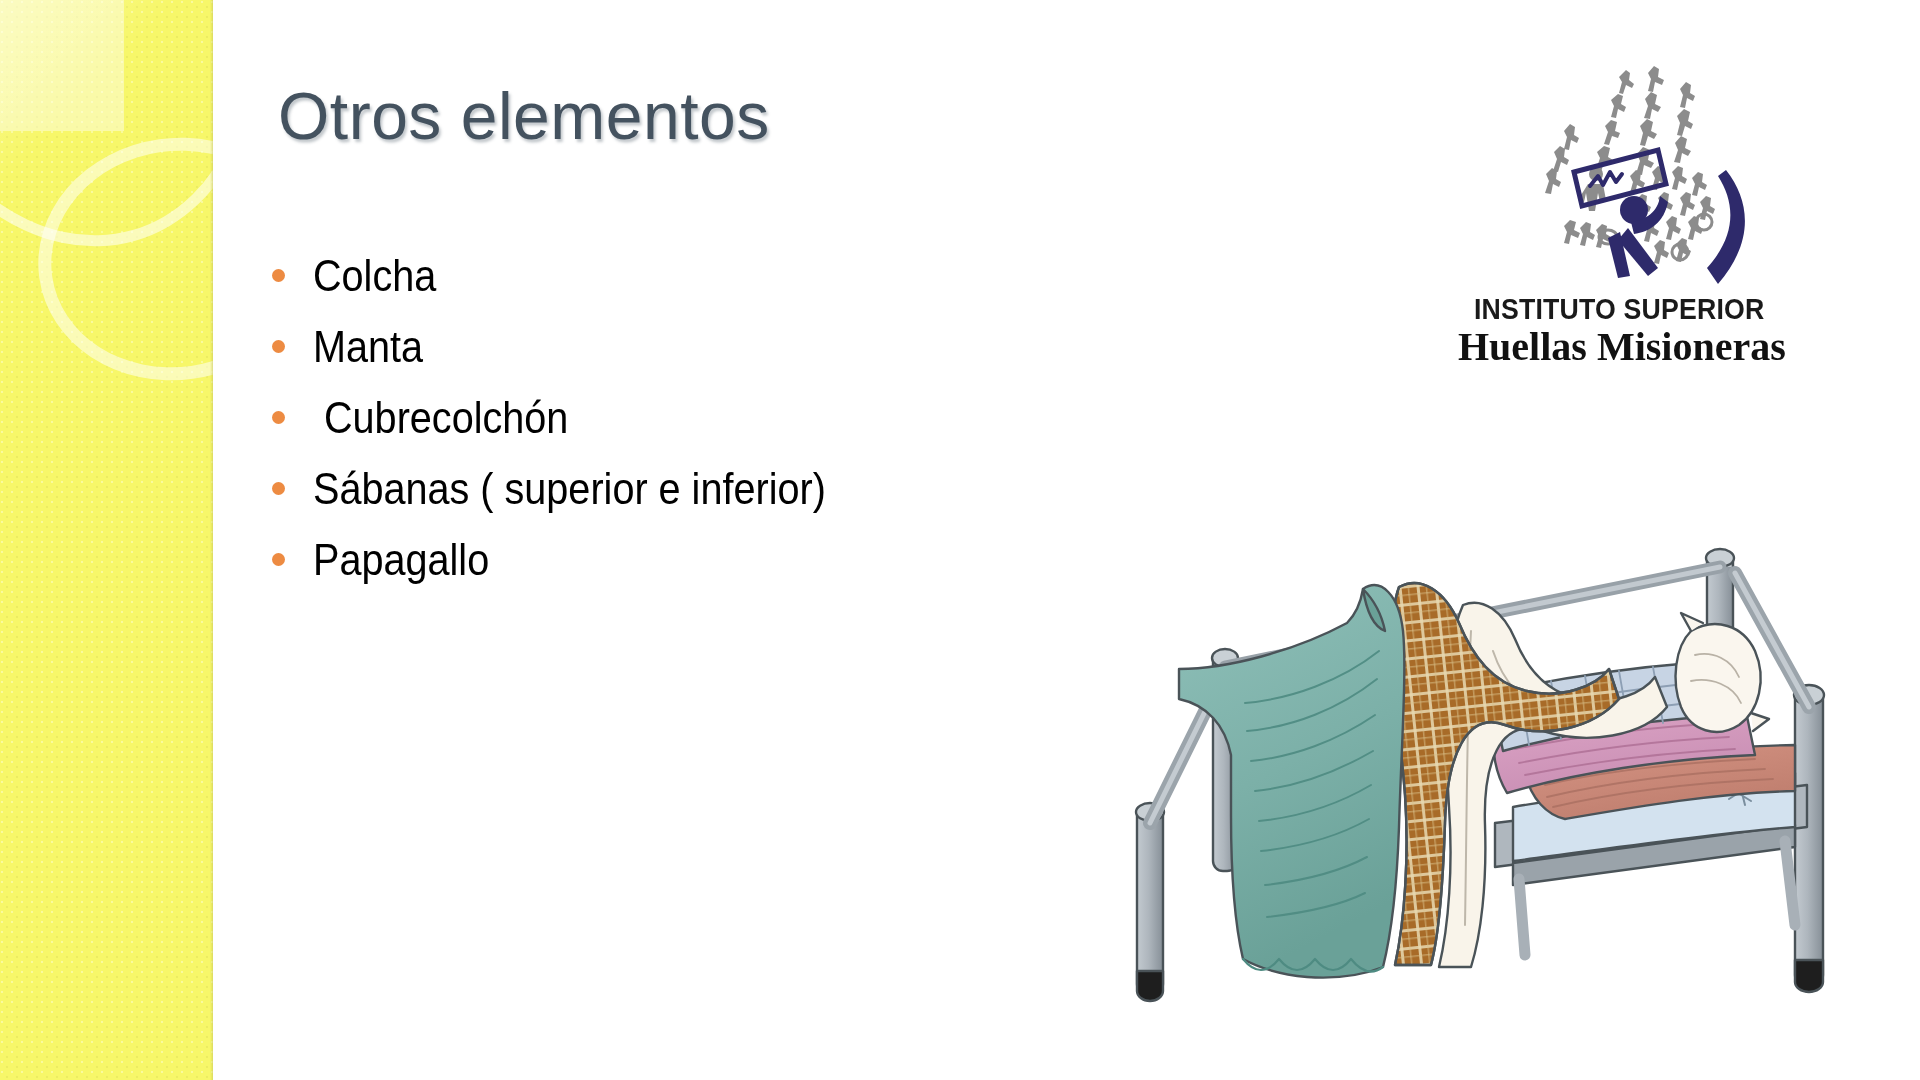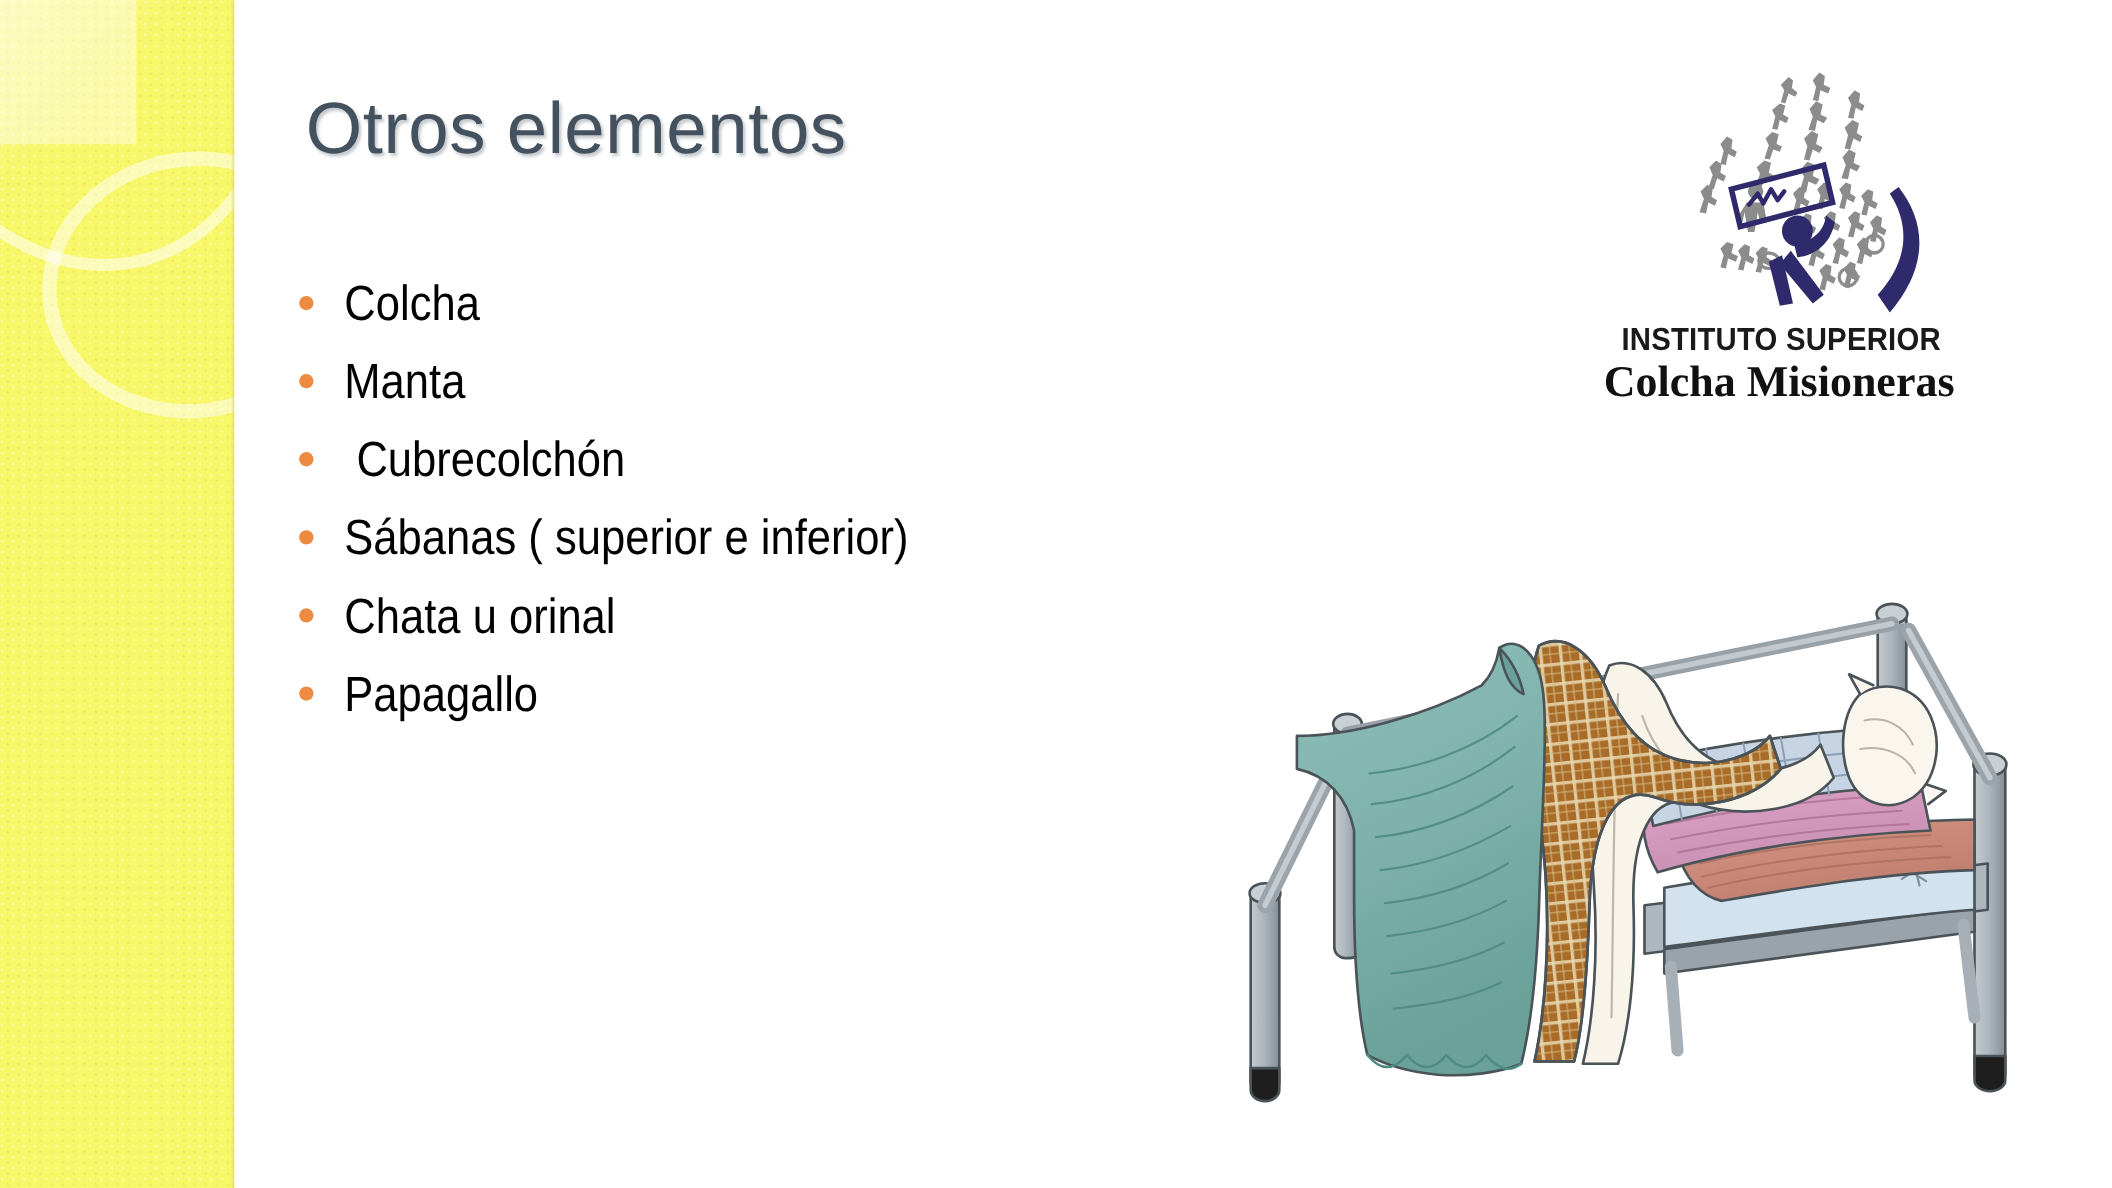--- a/index.html
+++ b/index.html
@@ -212,24 +212,20 @@
       <span class="bullet-dot"></span>
       <span class="bullet-text">Manta</span>
     </div>
     <div class="bullet-row">
       <span class="bullet-dot"></span>
       <span class="bullet-text"> Cubrecolchón</span>
     </div>
     <div class="bullet-row">
       <span class="bullet-dot"></span>
       <span class="bullet-text">Sábanas ( superior e inferior)</span>
-    </div>
-    <div class="bullet-row">
-      <span class="bullet-dot"></span>
-      <span class="bullet-text">Chata u orinal</span>
     </div>
     <div class="bullet-row">
       <span class="bullet-dot"></span>
       <span class="bullet-text">Papagallo</span>
     </div>
   </div>
 
   <div id="logo">
     <div class="mark">
       <svg viewBox="0 0 290 235" xmlns="http://www.w3.org/2000/svg">
@@ -284,21 +280,21 @@
           <path d="M82 124 l8 -10 5 9 7 -13 6 10 6 -8" fill="none" stroke="#2E2A6B" stroke-width="4" stroke-linejoin="round" stroke-linecap="round"></path>
           <circle cx="126" cy="148" r="14"></circle>
           <path d="M123 160 C 138 158, 150 150, 152 134 L 160 140 C 156 160, 142 170, 126 172 Z"></path>
           <path d="M120 166 L150 206 L140 214 L110 178 Z"></path>
           <path d="M112 170 L122 214 L110 216 L100 176 Z"></path>
         </g>
       </svg>
     </div>
     <div class="wordmark">
       <div class="wm-top">INSTITUTO SUPERIOR</div>
-      <div class="wm-bot">Colcha Misioneras</div>
+      <div class="wm-bot">Huellas Misioneras</div>
     </div>
   </div>
 
   <div id="bed">
     <svg viewBox="0 0 800 560" xmlns="http://www.w3.org/2000/svg">
       <defs>
         <pattern id="plaid" width="18" height="18" patternUnits="userSpaceOnUse" patternTransform="rotate(-6)">
           <rect width="18" height="18" fill="#A86B28"></rect>
           <rect x="0" y="0" width="18" height="3" fill="#E8D9B0" opacity="0.85"></rect>
           <rect x="0" y="0" width="3" height="18" fill="#E8D9B0" opacity="0.85"></rect>

